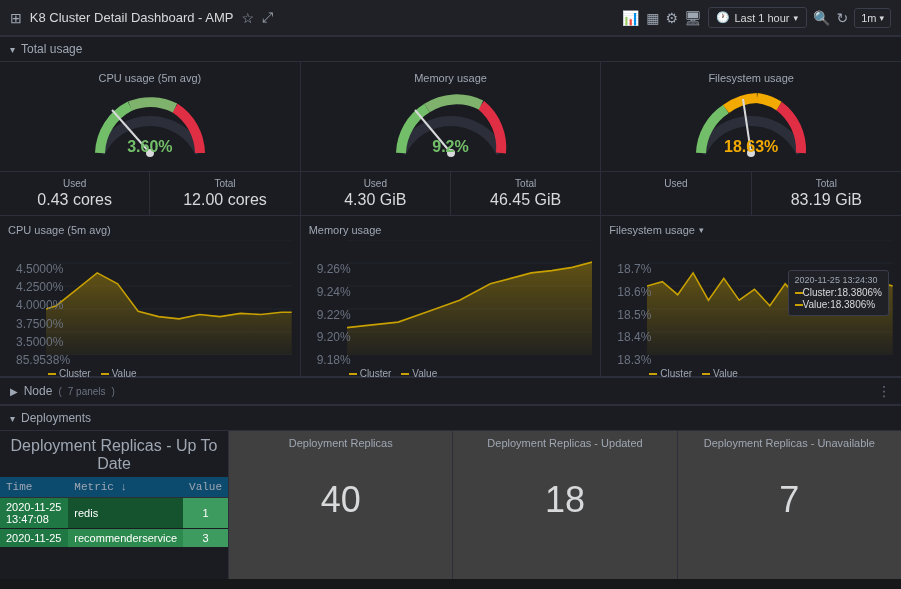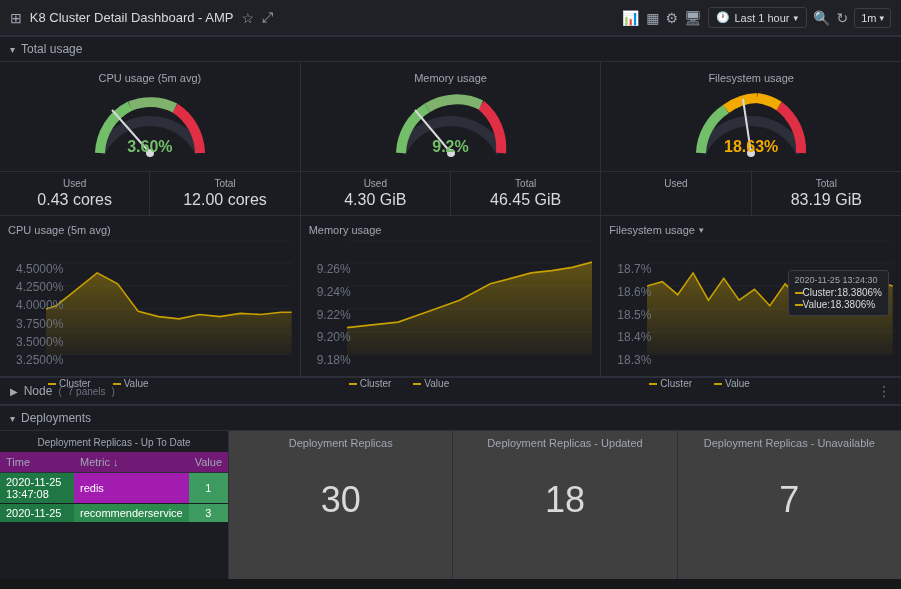--- a/index.html
+++ b/index.html
@@ -165,24 +165,24 @@
       font-size: 11px;
       color: #9fa7b3;
       margin-bottom: 4px;
     }
     .chart-area {
       width: 100%;
       height: 115px;
     }
     .chart-legend {
       display: flex;
-      gap: 22px;
+      gap: 10px;
       font-size: 10px;
       color: #9fa7b3;
-      margin-top: 18px;
+      margin-top: 8px;
       align-items: flex-end;
     }
     .legend-dot {
       display: inline-block;
       width: 8px;
       height: 2px;
       margin-right: 3px;
       vertical-align: middle;
     }
 
@@ -249,46 +249,47 @@
     }
 
     
     .table-panel {
       flex: 1.1;
       border-right: 1px solid #2c2f3a;
       background: #1a1c21;
       padding: 0;
     }
     .table-title {
-      font-size: 10px;
+      font-size: 16px;
       color: #9fa7b3;
       padding: 6px 8px 4px;
       text-align: center;
     }
     .data-table {
       width: 100%;
       border-collapse: collapse;
       font-size: 11px;
     }
     .data-table thead tr {
-      background: #701a75;
+      background: #0c4a6e;
+      font-family: Liberation Mono, monospace;
     }
     .data-table th {
       padding: 4px 6px;
       text-align: left;
       color: #9fa7b3;
       border-bottom: 1px solid #2c2f3a;
       font-weight: normal;
     }
     .data-table td {
       padding: 3px 6px;
       border-bottom: 1px solid #1a1c21;
     }
     .td-time { background: #1f7744; color: #fff; }
-    .td-metric { background: #a21caf; color: #fff; }
+    .td-metric { background: #14532d; color: #fff; }
     .td-value { background: #3d9b5f; color: #fff; text-align: center; }
     .tr-row2 .td-time { background: #1f7744; }
     .tr-row2 .td-metric { background: #2d8a4e; }
     .tr-row2 .td-value { background: #3d9b5f; }
 
     
     .y-labels {
       position: absolute;
       left: 8px;
       top: 22px;
@@ -421,21 +422,21 @@
 
   <div class="chart-panel">
     <div class="chart-title">CPU usage (5m avg)</div>
     <div style="position:relative;height:120px;">
       <div class="y-labels">
         <span>4.5000%</span>
         <span>4.2500%</span>
         <span>4.0000%</span>
         <span>3.7500%</span>
         <span>3.5000%</span>
-        <span>3.2500%</span>
+        <span>85.9538%</span>
       </div>
       <svg class="chart-area" style="margin-left:38px;width:calc(100% - 38px);" viewBox="0 0 240 105" preserveAspectRatio="none">
         <defs>
           <linearGradient id="cpuGrad" x1="0" y1="0" x2="0" y2="1">
             <stop offset="0%" stop-color="#c8a000" stop-opacity="0.4"></stop>
             <stop offset="100%" stop-color="#c8a000" stop-opacity="0.05"></stop>
           </linearGradient>
         </defs>
 
         <line x1="0" y1="0" x2="240" y2="0" stroke="#2c2f3a" stroke-width="0.5"></line>
@@ -599,21 +600,21 @@
           <td class="td-time">2020-11-25</td>
           <td class="td-metric">recommenderservice</td>
           <td class="td-value">3</td>
         </tr>
       </tbody>
     </table>
   </div>
 
   <div class="deploy-panel">
     <div class="deploy-title">Deployment Replicas</div>
-    <div class="deploy-big-num">30</div>
+    <div class="deploy-big-num">40</div>
   </div>
 
   <div class="deploy-panel">
     <div class="deploy-title">Deployment Replicas - Updated</div>
     <div class="deploy-big-num">18</div>
   </div>
 
   <div class="deploy-panel">
     <div class="deploy-title">Deployment Replicas - Unavailable</div>
     <div class="deploy-big-num">7</div>

